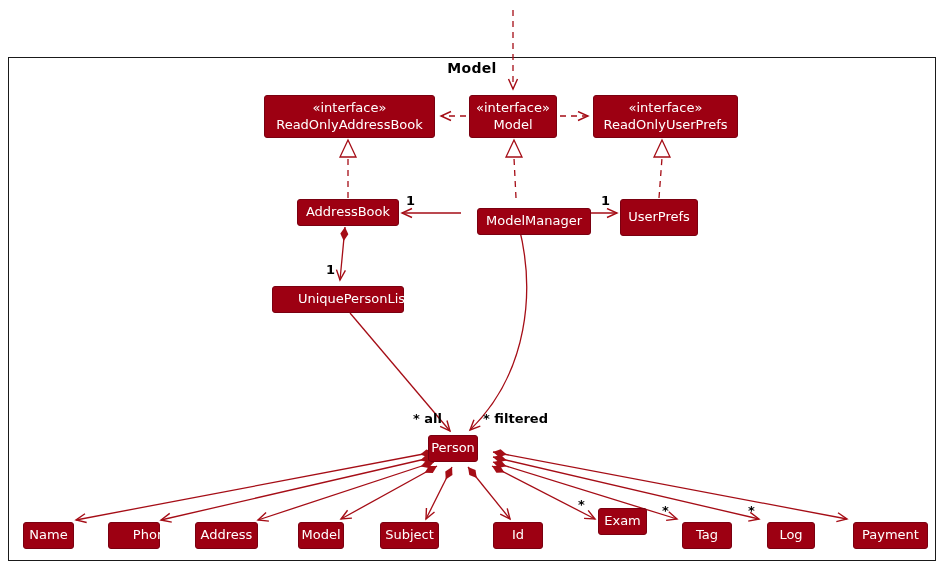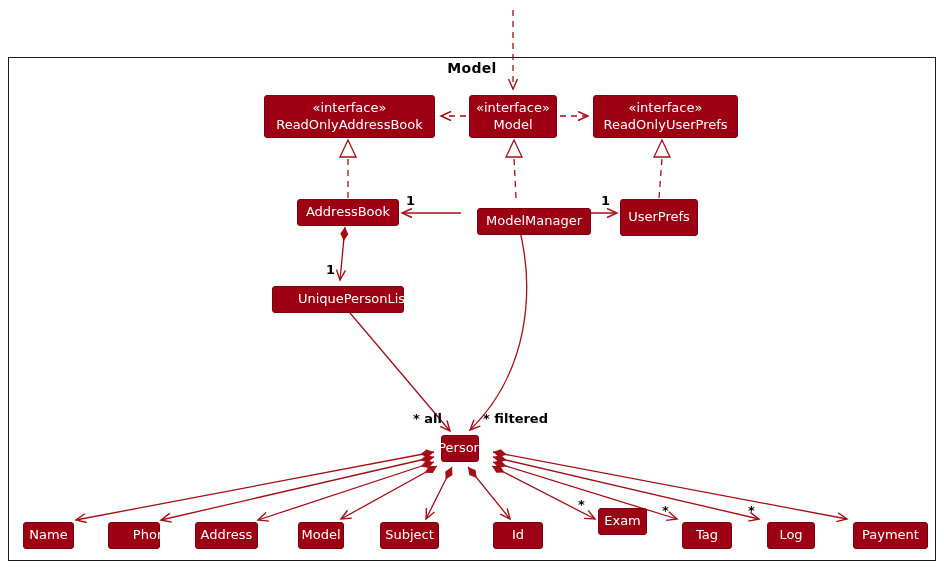--- a/index.html
+++ b/index.html
@@ -115,21 +115,21 @@
     <span>ModelManager</span>
   </div>
   <div class="node" style="left:620px;top:199px;width:78px;height:37px;">
     <span>UserPrefs</span>
   </div>
 
   <div class="node" style="left:272px;top:286px;width:132px;height:27px;padding-left:32px;">
     <span>UniquePersonList</span>
   </div>
 
-  <div class="node" style="left:441px;top:435px;width:38px;height:27px;">
+  <div class="node" style="left:428px;top:435px;width:50px;height:27px;">
     <span>Person</span>
   </div>
 
   <div class="node" style="left:23px;top:522px;width:51px;height:27px;">
     <span>Name</span>
   </div>
   <div class="node" style="left:108px;top:522px;width:52px;height:27px;padding-left:38px;">
     <span>Phone</span>
   </div>
   <div class="node" style="left:195px;top:522px;width:63px;height:27px;">

